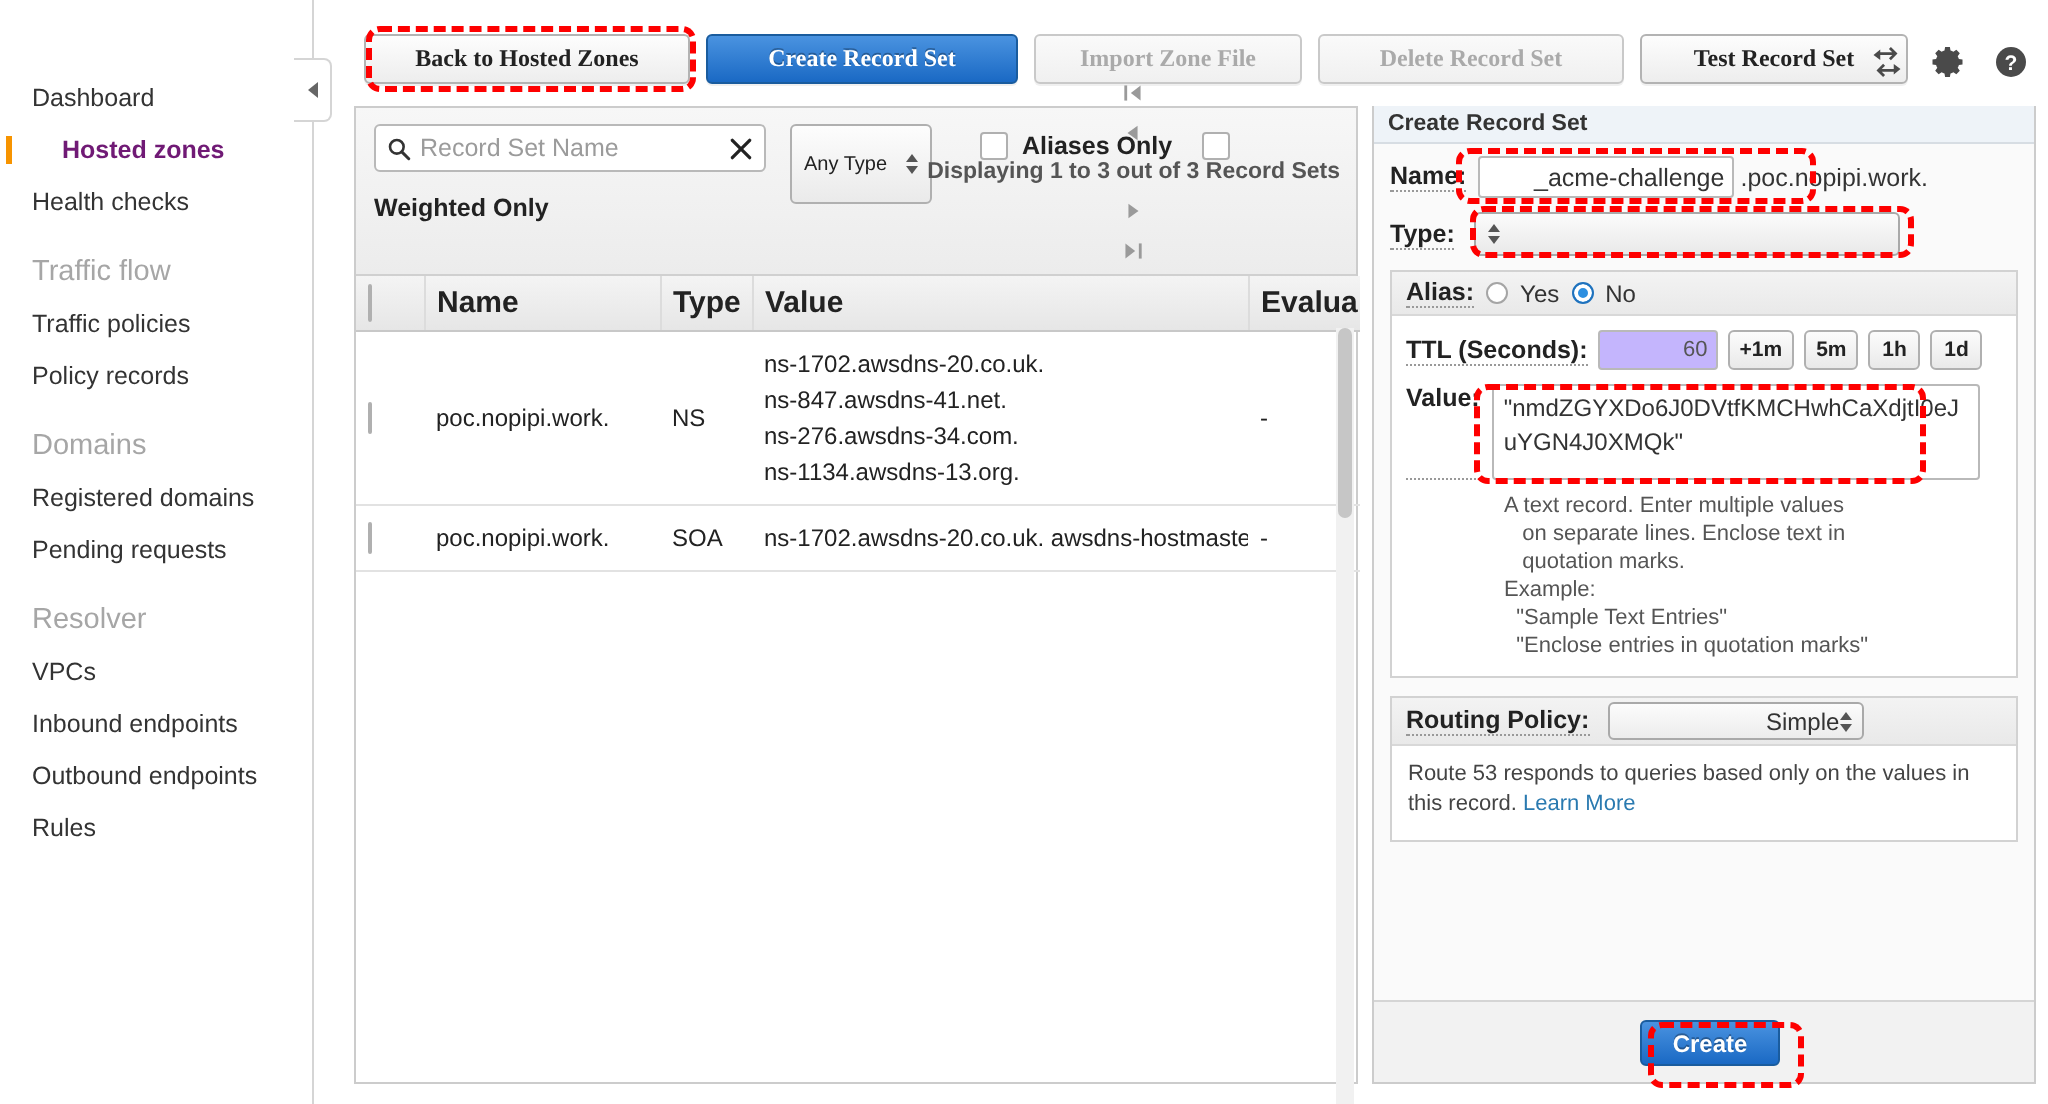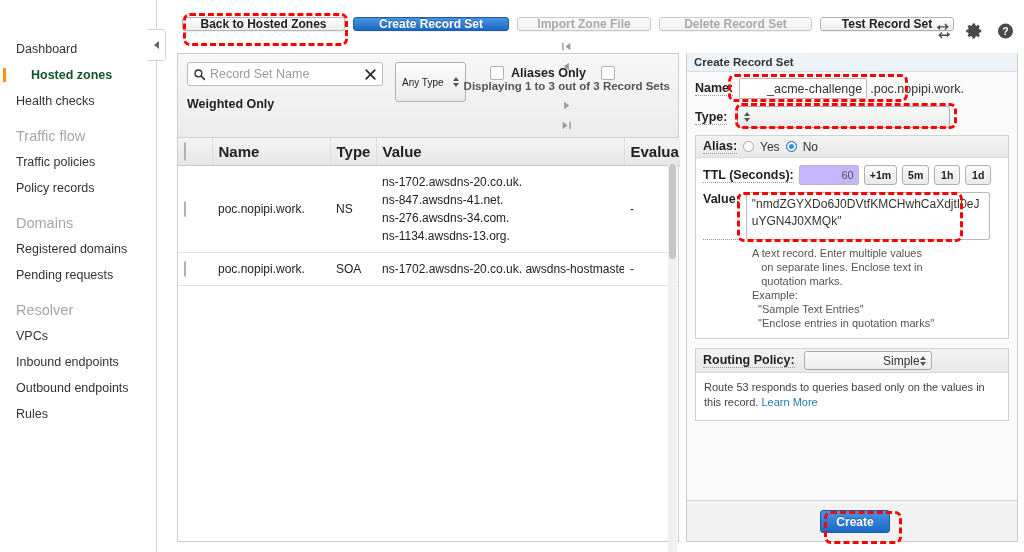--- a/index.html
+++ b/index.html
@@ -16,21 +16,21 @@
   #sidebar {
     position:absolute; left:0; top:0; width:157px; height:552px;
     background:#fff; border-right:1px solid #d5d5d5;
     padding-top:36px;
   }
   .nav-item {
     position:relative;
     font-size:12.5px; color:#333; padding:5px 0 5px 16px; line-height:16px;
     white-space:nowrap; cursor:pointer;
   }
-  .nav-item.active { font-weight:bold; color:#14532d;padding-left:31px; }
+  .nav-item.active { font-weight:bold; color:#701a75;padding-left:31px; }
   .nav-item.active::before {
     content:""; position:absolute; left:3px; top:6px;
     width:3px; height:14px; background:#f79400;
   }
   .nav-group {
     font-size:14.5px; color:#a6a6a6; padding:14px 0 4px 16px; line-height:17px;
     white-space:nowrap;
   }
   #collapse-tab {
     position:absolute; left:147px; top:29px; width:19px; height:32px;
@@ -39,27 +39,28 @@
     display:flex; align-items:center; justify-content:center; cursor:pointer;
   }
   #collapse-tab .tri {
     width:0;height:0;border-top:4px solid transparent;border-bottom:4px solid transparent;
     border-right:5px solid #666;
   }
 
   
   #toolbar { position:absolute; left:166px; top:0; width:858px; height:46px; background:#fff; }
   .btn {
-    position:absolute; top:17px; height:14px;
+    position:absolute; top:17px; height:25px;
     border:1px solid #b3b3b3; border-radius:3px;
     background:linear-gradient(to bottom,#fdfdfd 0%,#ededed 100%);
     color:#222; font-size:12px; font-weight:bold;
     display:flex; align-items:center; justify-content:center;
     cursor:pointer; white-space:nowrap; padding:0 10px;
     box-shadow:0 1px 0 rgba(0,0,0,.06);
+    font-family:Liberation Serif, serif;
   }
   .btn.disabled { color:#aaa; border-color:#c9c9c9;
     background:linear-gradient(to bottom,#fafafa 0%,#f0f0f0 100%); cursor:default; }
   .btn.primary {
     color:#fff; border:1px solid #1a5c9e;
     background:linear-gradient(to bottom,#4a93e0 0%,#1a69c4 100%);
     text-shadow:0 -1px 0 rgba(0,0,0,.3);
   }
   #btn-back { left:16px; width:163px; }
   #btn-create-rs { left:187px; width:156px; }

